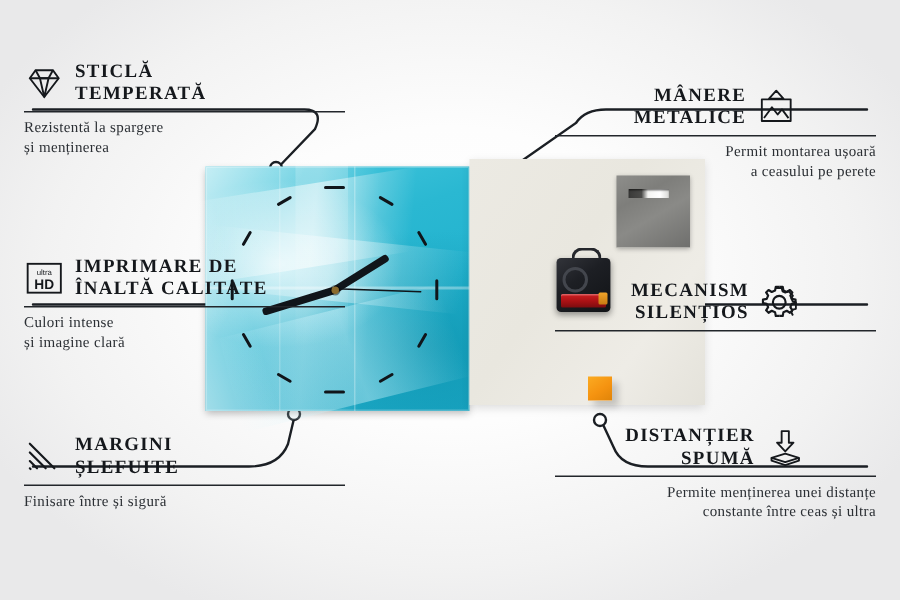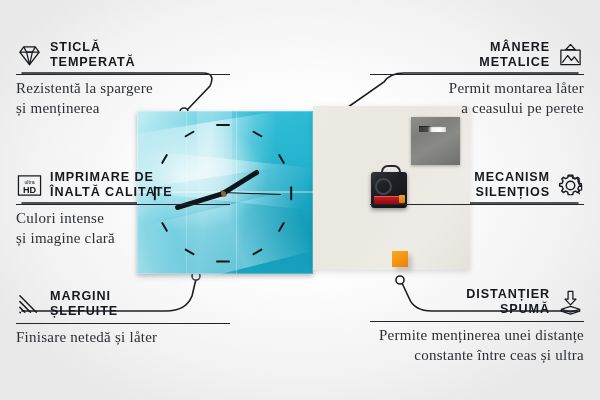--- a/index.html
+++ b/index.html
@@ -82,43 +82,43 @@
     border:2px solid #43464d;}
   #foam-spacer{
     position:absolute;left:392px;top:251px;width:16px;height:16px;
     background:linear-gradient(145deg,#fbab22 0%,#f59310 55%,#e08408 100%);
     box-shadow:4px 4px 5px rgba(0,0,0,.18);
   }
 
   
   .callout{position:absolute;width:214px;}
   .callout .head{display:flex;align-items:center;gap:7px;}
-  .callout.right .head{justify-content:flex-end;}
+  .callout.right .head{justify-content:center;margin-top:16px;}
   .callout .title{
-    font-family:Liberation Sans, sans-serif;
+    font-family:Liberation Serif, serif;
     font-size:12.6px;font-weight:700;letter-spacing:.9px;color:#15181c;
     line-height:1.22;text-transform:uppercase;
   }
   .callout.left .title{text-align:left;}
   .callout.right .title{text-align:right;}
   .rule{height:1.4px;background:#22262b;margin:3px 0 4px 0;width:100%;}
   .callout .desc{
     font-family:"Liberation Serif",serif;
-    font-size:15px;color:#2b2f34;line-height:1.3;letter-spacing:.25px;
+    font-size:10px;color:#2b2f34;line-height:1.3;letter-spacing:.25px;
   }
   .callout.right .desc{text-align:right;}
   .ico{width:27px;height:25px;flex:0 0 27px;display:block;}
   .ico svg{display:block;width:100%;height:100%;}
 
   #c-sticla{left:16px;top:40px;}
   #c-hd{left:16px;top:170px;}
   #c-margini{left:16px;top:289px;}
   #c-manere{left:370px;top:40px;}
   #c-mecanism{left:370px;top:170px;}
-  #c-distantier{left:370px;top:287px;}
+  #c-distantier{left:370px;top:267px;}
 
   #leaders{position:absolute;left:0;top:0;width:600px;height:400px;pointer-events:none;}
 </style>
 </head>
 <body>
 
 <div id="stage">
 
   <svg id="leaders" viewBox="0 0 600 400">
     <g fill="none" stroke="#1b1f24" stroke-width="1.6" stroke-linecap="round">
@@ -237,21 +237,21 @@
         </g>
           </svg>
       </span>
       <div class="title">
         <div>MARGINI</div>
         <div>ȘLEFUITE</div>
       </div>
     </div>
     <div class="rule"></div>
     <div class="desc">
-      <div>Finisare netedă și låter</div>
+      <div>Finisare între și sigură</div>
     </div>
   </div>
 
   <div class="callout right" id="c-manere">
     <div class="head">
       <div class="title">
         <div>MÂNERE</div>
         <div>METALICE</div>
       </div>
       <span class="ico">
@@ -259,21 +259,21 @@
             <g fill="none" stroke="#15181c" stroke-width="1.3" stroke-linejoin="round">
           <path d="M14 1.5 L9 7 H19 Z"></path>
           <rect x="4" y="7.5" width="20" height="15"></rect>
           <path d="M5.5 20.5 L11 13 L15 18 L18 14.5 L22.5 20.5"></path>
         </g>
           </svg>
       </span>
     </div>
     <div class="rule"></div>
     <div class="desc">
-      <div>Permit montarea låter</div>
+      <div>Permit montarea ușoară</div>
       <div>a ceasului pe perete</div>
     </div>
   </div>
 
   <div class="callout right" id="c-mecanism">
     <div class="head">
       <div class="title">
         <div>MECANISM</div>
         <div>SILENȚIOS</div>
       </div>

